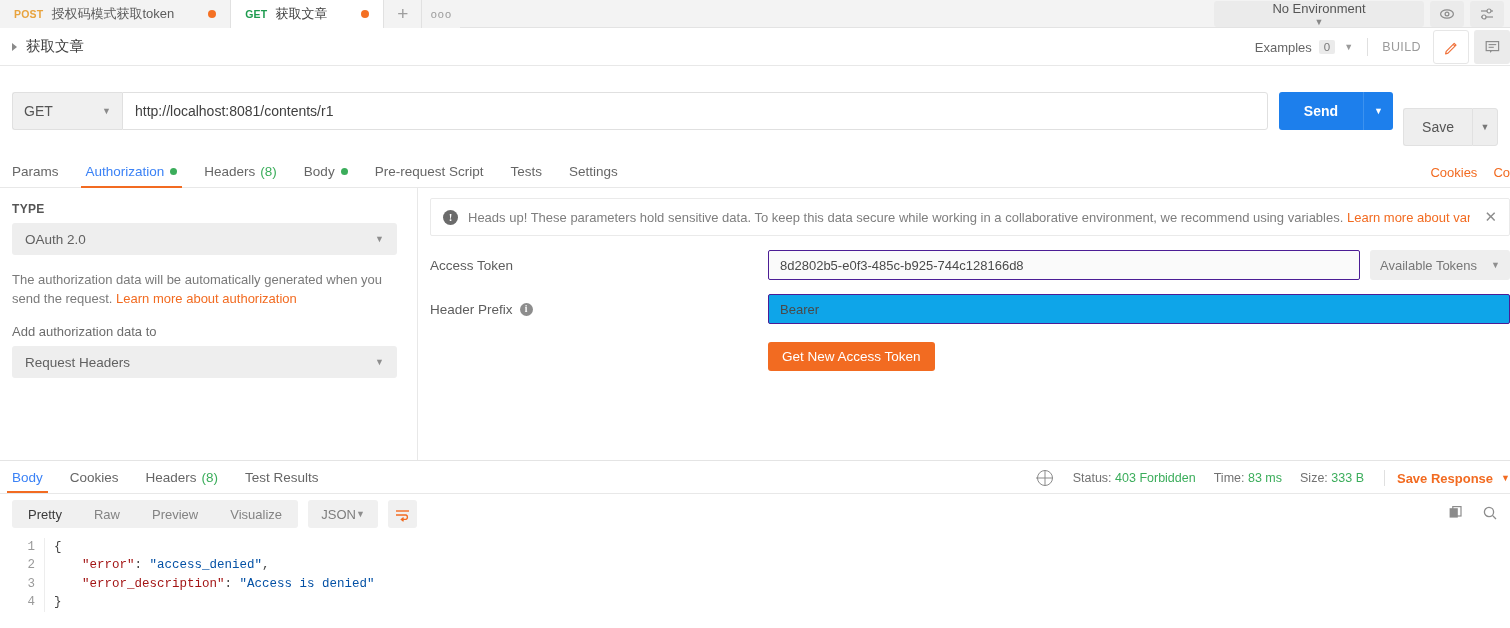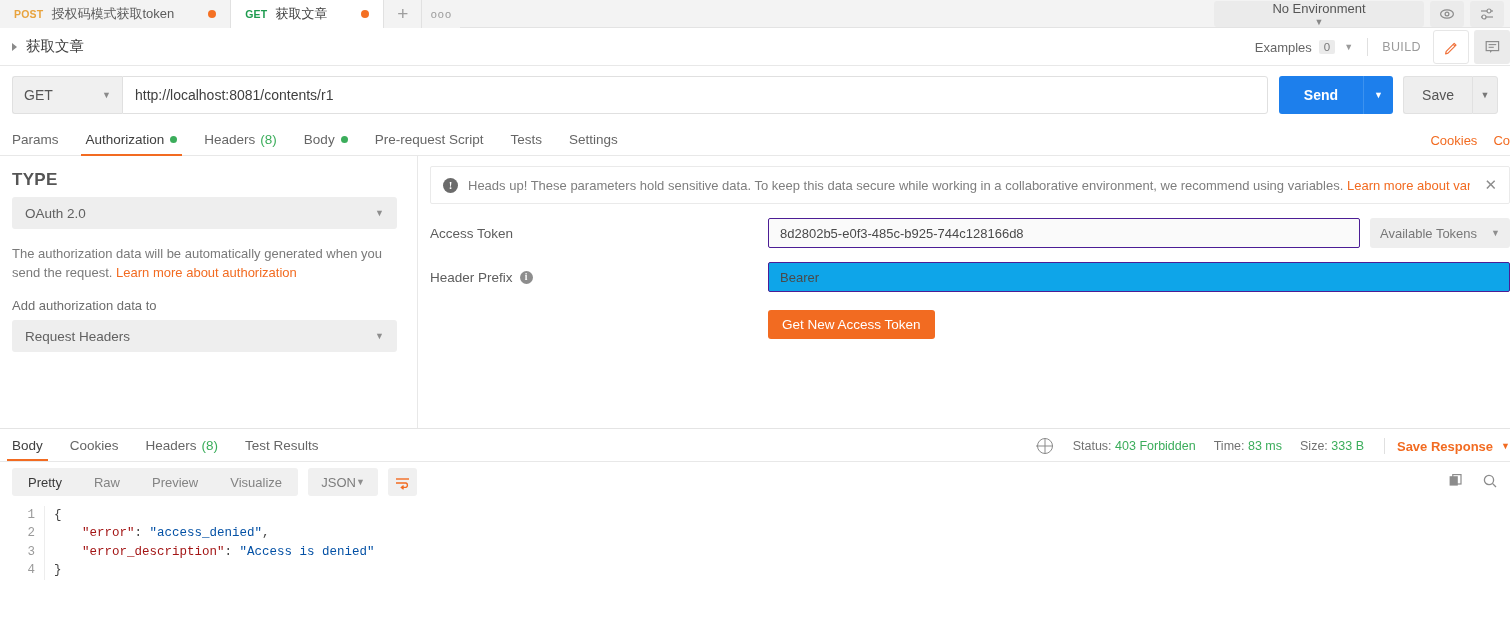--- a/index.html
+++ b/index.html
@@ -151,21 +151,21 @@
     font-size: 14px; font-weight: bold; cursor: pointer;
     font-family: "Liberation Sans", sans-serif;
   }
   .send-caret {
     height: 38px; width: 30px;
     background: #1d7fec; color: #fff;
     border: none; border-left: 1px solid #3c92ef;
     border-radius: 0 3px 3px 0;
     font-size: 9px; cursor: pointer;
   }
-  .save-group { display: flex; margin-left: 10px; }
+  .save-group { display: flex; margin-left: 10px; margin-top: 32px; }
   .save-btn {
     height: 38px; padding: 0 18px;
     background: #eeeeee; color: #555;
     border: 1px solid #e1e1e1; border-right: none;
     border-radius: 3px 0 0 3px;
     font-size: 14px; cursor: pointer;
     font-family: "Liberation Sans", sans-serif;
   }
   .save-caret {
     height: 38px; width: 26px;
@@ -182,21 +182,21 @@
     border-bottom: 1px solid #e8e8e8;
     position: relative;
   }
   .rtab {
     position: relative; height: 32px;
     display: flex; align-items: center;
     margin-right: 27px;
     color: #666; font-size: 13.5px; cursor: pointer;
     white-space: nowrap;
   }
-  .rtab.active { color: #404040; }
+  .rtab.active { color: #3b82f6; }
   .rtab.active::after {
     content: ""; position: absolute;
     left: -5px; right: -5px; bottom: 0;
     height: 2px; background: #f26b21;
   }
   .grn-dot {
     width: 7px; height: 7px; border-radius: 50%;
     background: #3bad5b; margin-left: 6px;
   }
   .cnt { color: #3bad5b; margin-left: 5px; }
@@ -210,21 +210,21 @@
   }
 
   
   .auth-area { display: flex; height: 272px; }
   .auth-left {
     width: 418px; flex: none;
     border-right: 1px solid #e8e8e8;
     padding: 14px 20px 0 12px;
   }
   .field-lbl {
-    font-size: 17px; font-weight: bold;
+    font-size: 12px; font-weight: bold;
     color: #555; letter-spacing: .3px;
     margin-bottom: 7px;
   }
   .fake-select {
     display: flex; align-items: center; justify-content: space-between;
     height: 32px; background: #eeeeee; border-radius: 3px;
     padding: 0 13px; color: #616161; font-size: 13.5px;
     cursor: pointer;
   }
   .fake-select .caret { color: #8e8e8e; font-size: 9px; }

